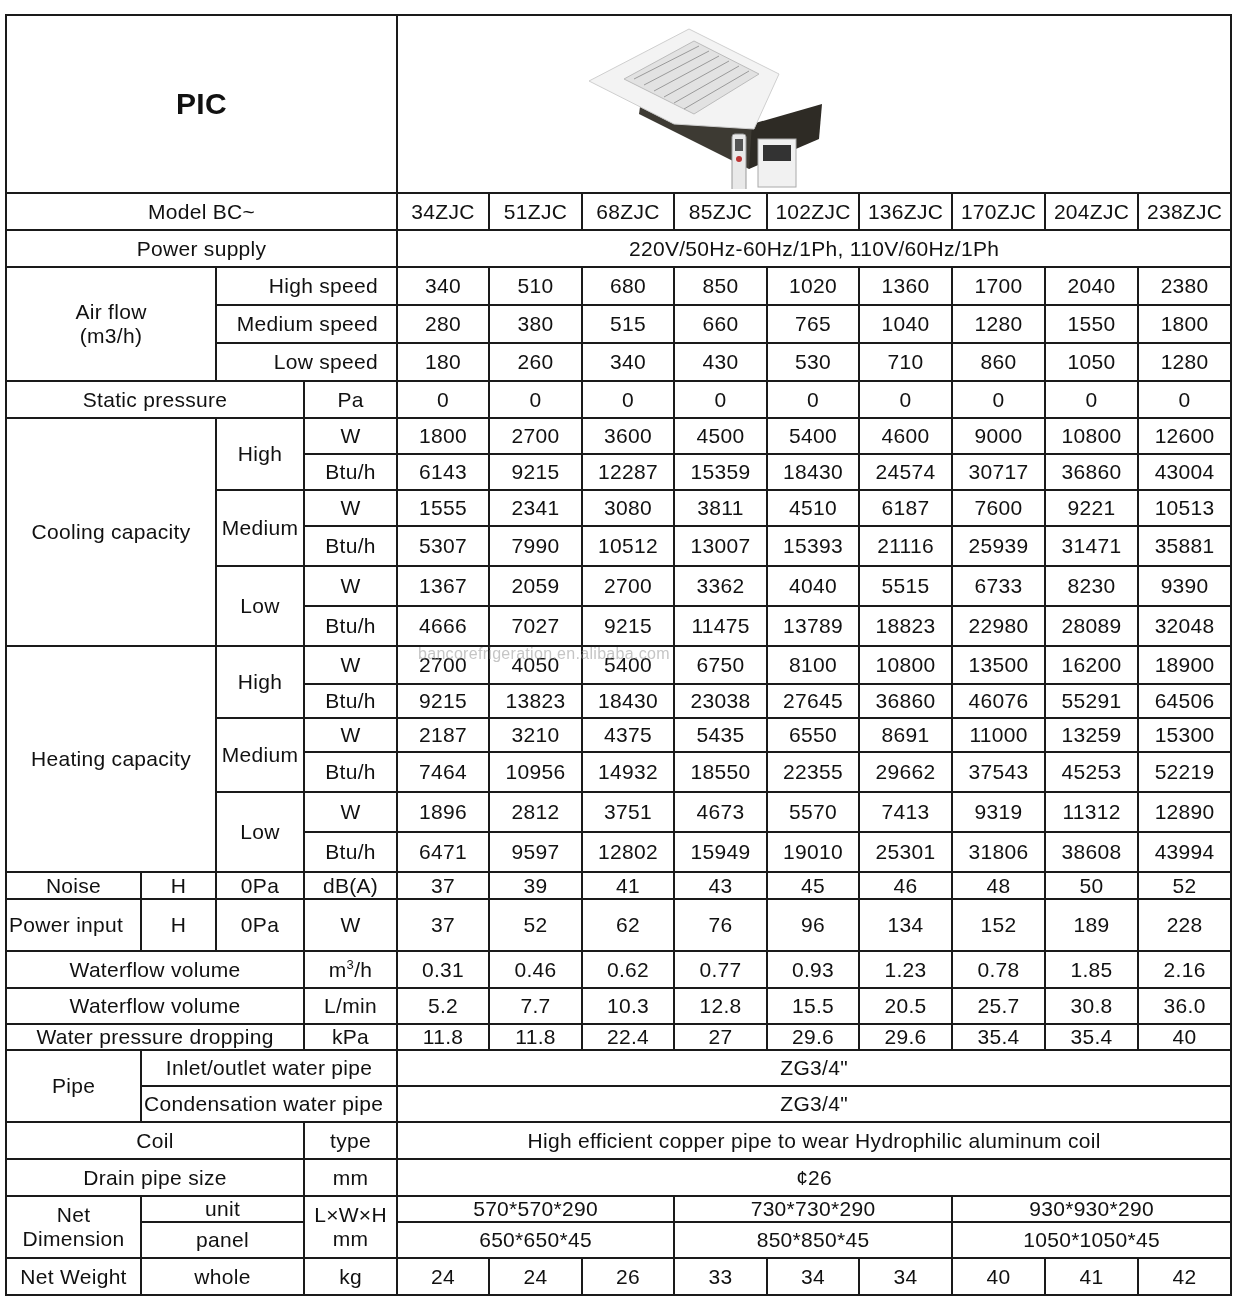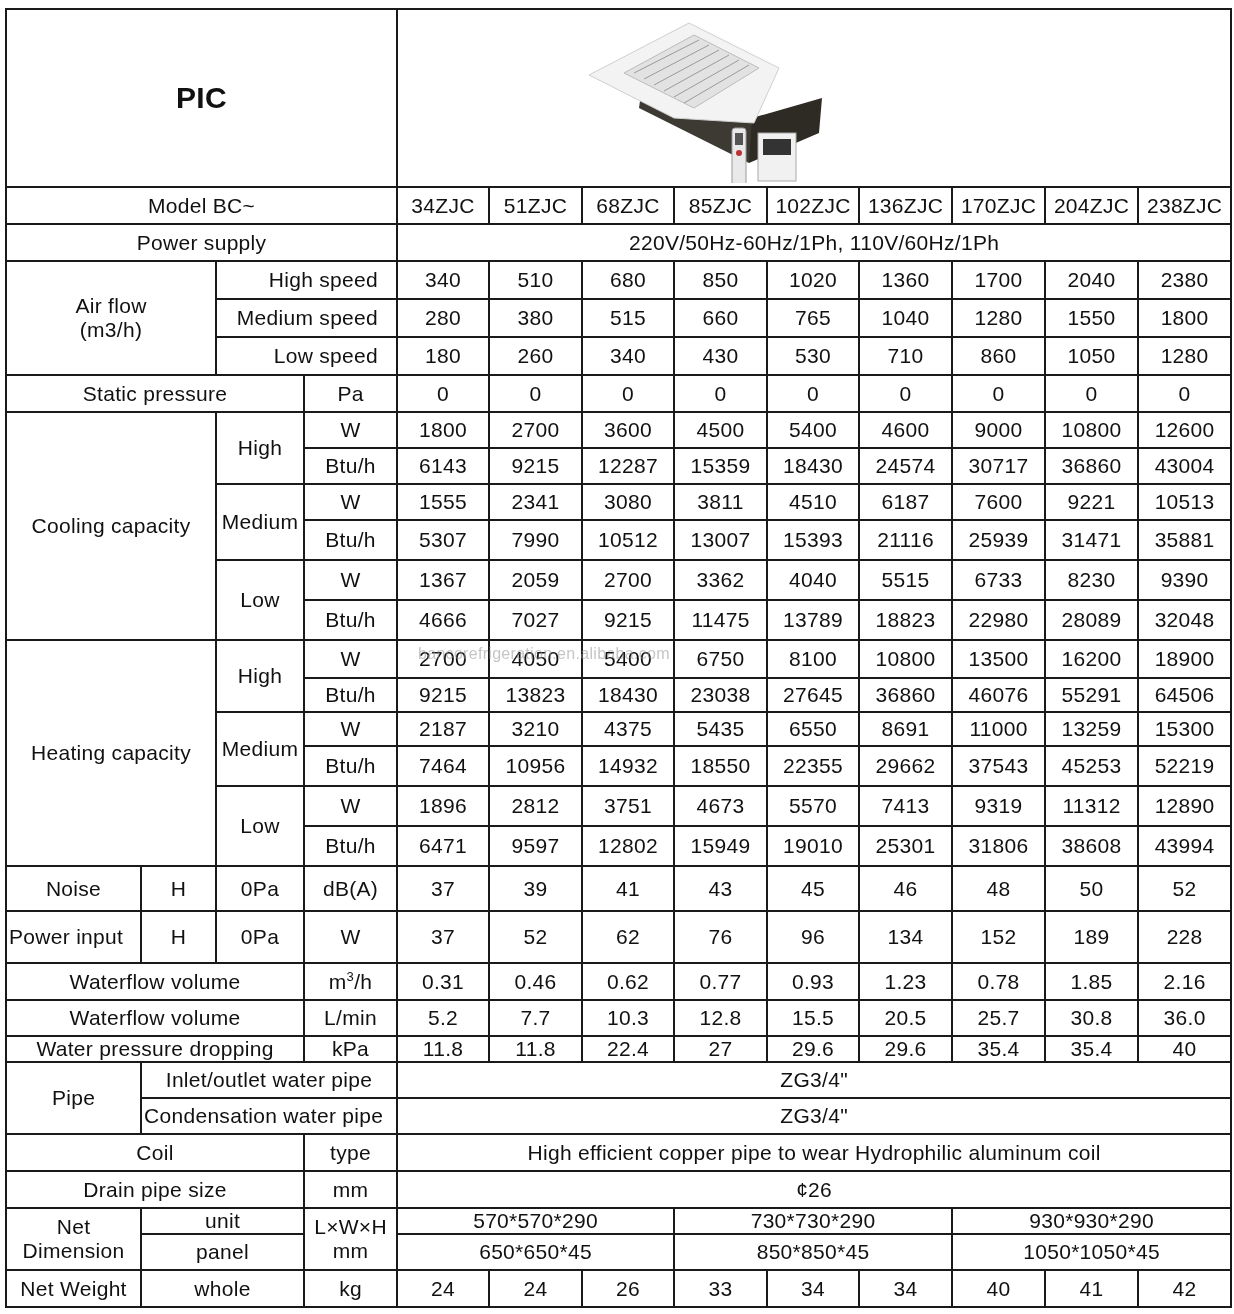--- a/index.html
+++ b/index.html
@@ -1,17 +1,17 @@
 <!DOCTYPE html>
 <html><head>
 <meta charset="utf-8">
 <style>
   html, body { margin:0; padding:0; background:#ffffff; }
   body { width:1234px; height:1314px; position:relative; overflow:hidden; font-family:"Liberation Sans", sans-serif; color:#111; }
-  table.spec { position:absolute; left:5px; top:8px; border-collapse:collapse; table-layout:fixed; width:1225px; }
+  table.spec { position:absolute; left:5px; top:14px; border-collapse:collapse; table-layout:fixed; width:1225px; }
   table.spec td { border:2px solid #1a1a1a; text-align:center; vertical-align:middle; font-size:21px; padding:0; white-space:nowrap; overflow:hidden; letter-spacing:0.3px; }
   .pic-label { font-weight:bold; font-size:30px !important; }
   .left-r { text-align:right !important; padding-right:18px !important;margin-top:20px; }
   .left-l { text-align:left !important; padding-left:2px !important; }
   .watermark { position:absolute; left:418px; top:645px; font-size:16px; color:rgba(150,150,150,0.55); pointer-events:none; letter-spacing:0.3px; }
   .product { position:relative; width:500px; height:170px; margin:0 auto; }
   sup { font-size:13px; }
 </style>
 </head>
 <body>
@@ -279,21 +279,21 @@
         <td>9597</td>
         <td>12802</td>
         <td>15949</td>
         <td>19010</td>
         <td>25301</td>
         <td>31806</td>
         <td>38608</td>
         <td>43994</td>
   </tr>
 
-  <tr style="height:45px">
+  <tr style="height:27px">
     <td>Noise</td>
     <td>H</td>
     <td>0Pa</td>
     <td>dB(A)</td>
     <td>37</td>
         <td>39</td>
         <td>41</td>
         <td>43</td>
         <td>45</td>
         <td>46</td>

